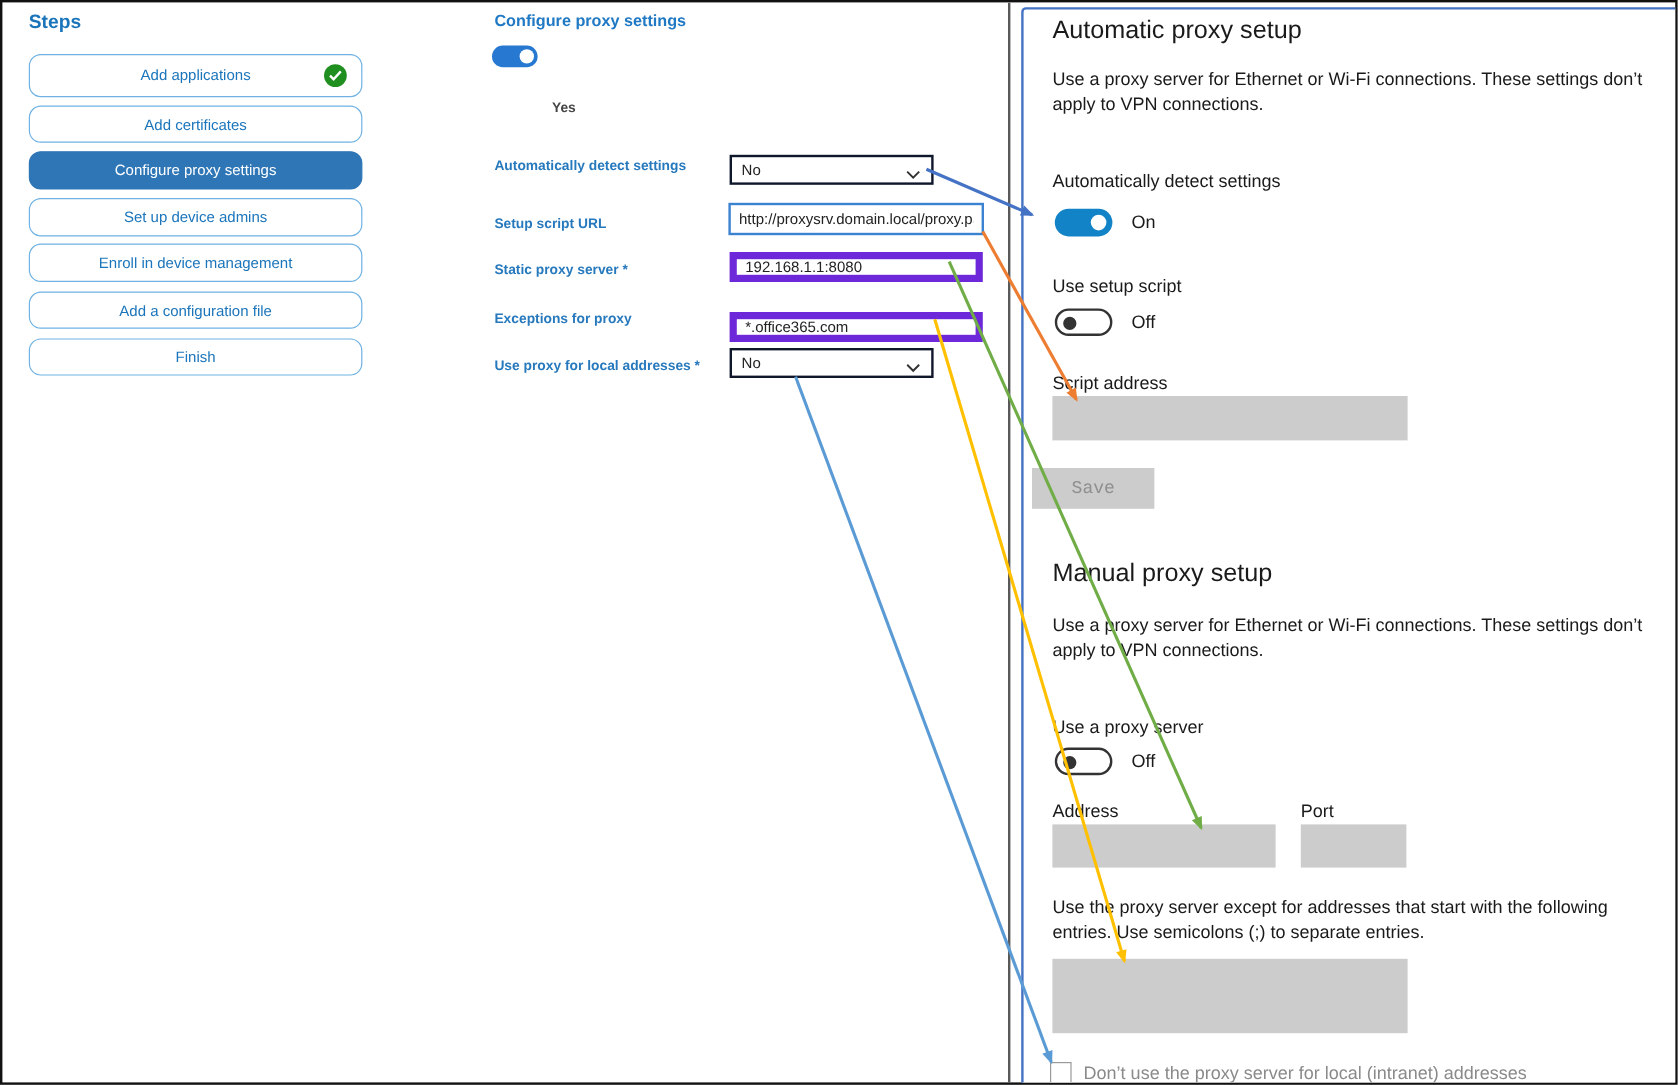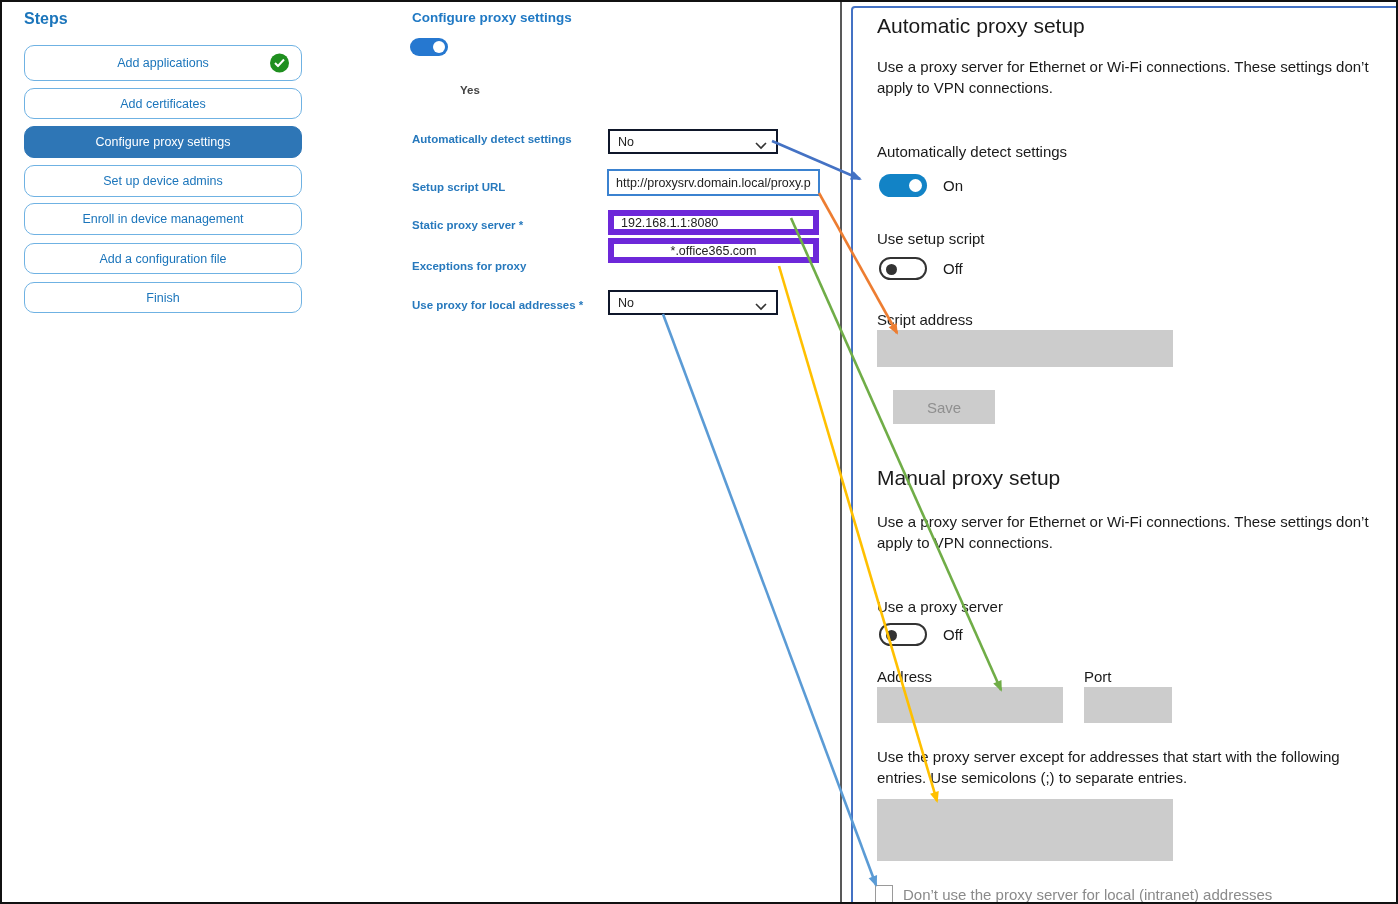--- a/index.html
+++ b/index.html
@@ -164,21 +164,21 @@
   </span>
 </div>
 
 <div class="f-label" style="top:179px;">Setup script URL</div>
 <input class="f-input focused" style="top: 167px;" value="http://proxysrv.domain.local/proxy.pa">
 
 <div class="f-label" style="top:217px;">Static proxy server *</div>
 <input class="f-input" style="top: 208px;" value="192.168.1.1:8080">
 
 <div class="f-label" style="top:258px;">Exceptions for proxy</div>
-<input class="f-input" style="top: 236px; text-align: center;" value="*.office365.com">
+<input class="f-input" style="top: 258px;" value="*.office365.com">
 
 <div class="f-label" style="top:297px;">Use proxy for local addresses *</div>
 <div class="f-select" style="top:288px;">
   <span>No</span>
   <span class="chev">
     <svg width="12" height="8" viewBox="0 0 12 8">
         <polyline points="1,1 6,6 11,1" fill="none" stroke="#333" stroke-width="1.6"></polyline>
       </svg>
   </span>
 </div>
@@ -198,21 +198,21 @@
 
   <div class="wp wp-label" style="left:24px;top:222px;">Use setup script</div>
   <div class="toggle-win off" style="left:26px;top:249px;">
       <div class="knob"></div>
     </div>
   <div class="toggle-state" style="left:90px;top:252px;">Off</div>
 
   <div class="wp wp-label" style="left:24px;top:303px;">Script address</div>
   <div class="gray-input" style="left:24px;top:322px;width:296px;height:37px;"></div>
 
-  <div class="save-btn" style="left:40px;top:382px;">Save</div>
+  <div class="save-btn" style="left:7px;top:382px;font-family:Liberation Mono, monospace;">Save</div>
 
   <div class="wp wp-h1" style="left:24px;top:458px;">Manual proxy setup</div>
   <div class="wp wp-p" style="left:24px;top:503px;">Use a proxy server for Ethernet or Wi-Fi connections. These settings don’t apply to VPN connections.</div>
 
   <div class="wp wp-label" style="left:24px;top:590px;">Use a proxy server</div>
   <div class="toggle-win off" style="left:26px;top:615px;">
       <div class="knob"></div>
     </div>
   <div class="toggle-state" style="left:90px;top:618px;">Off</div>
 

